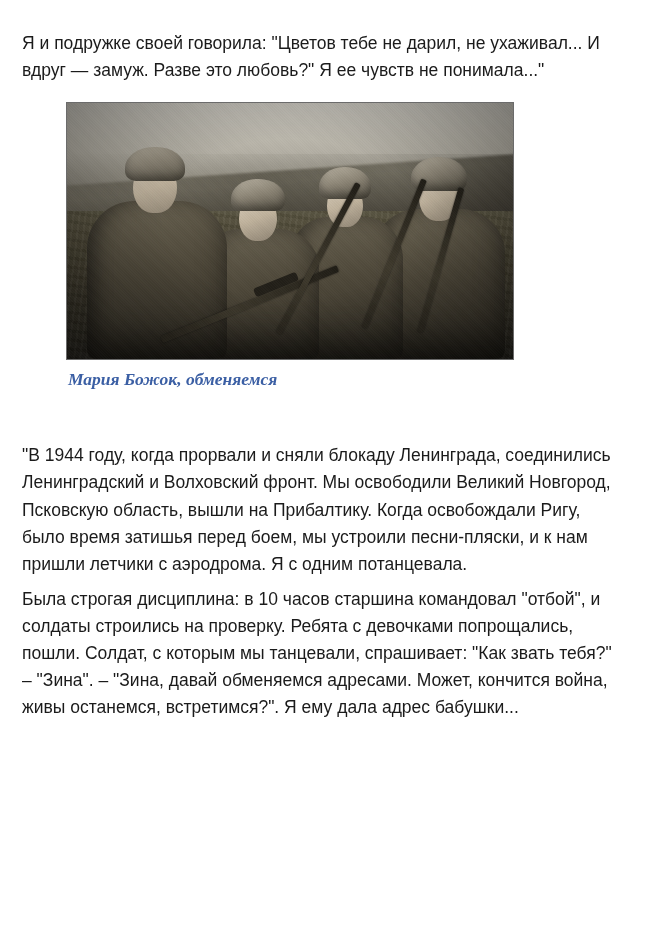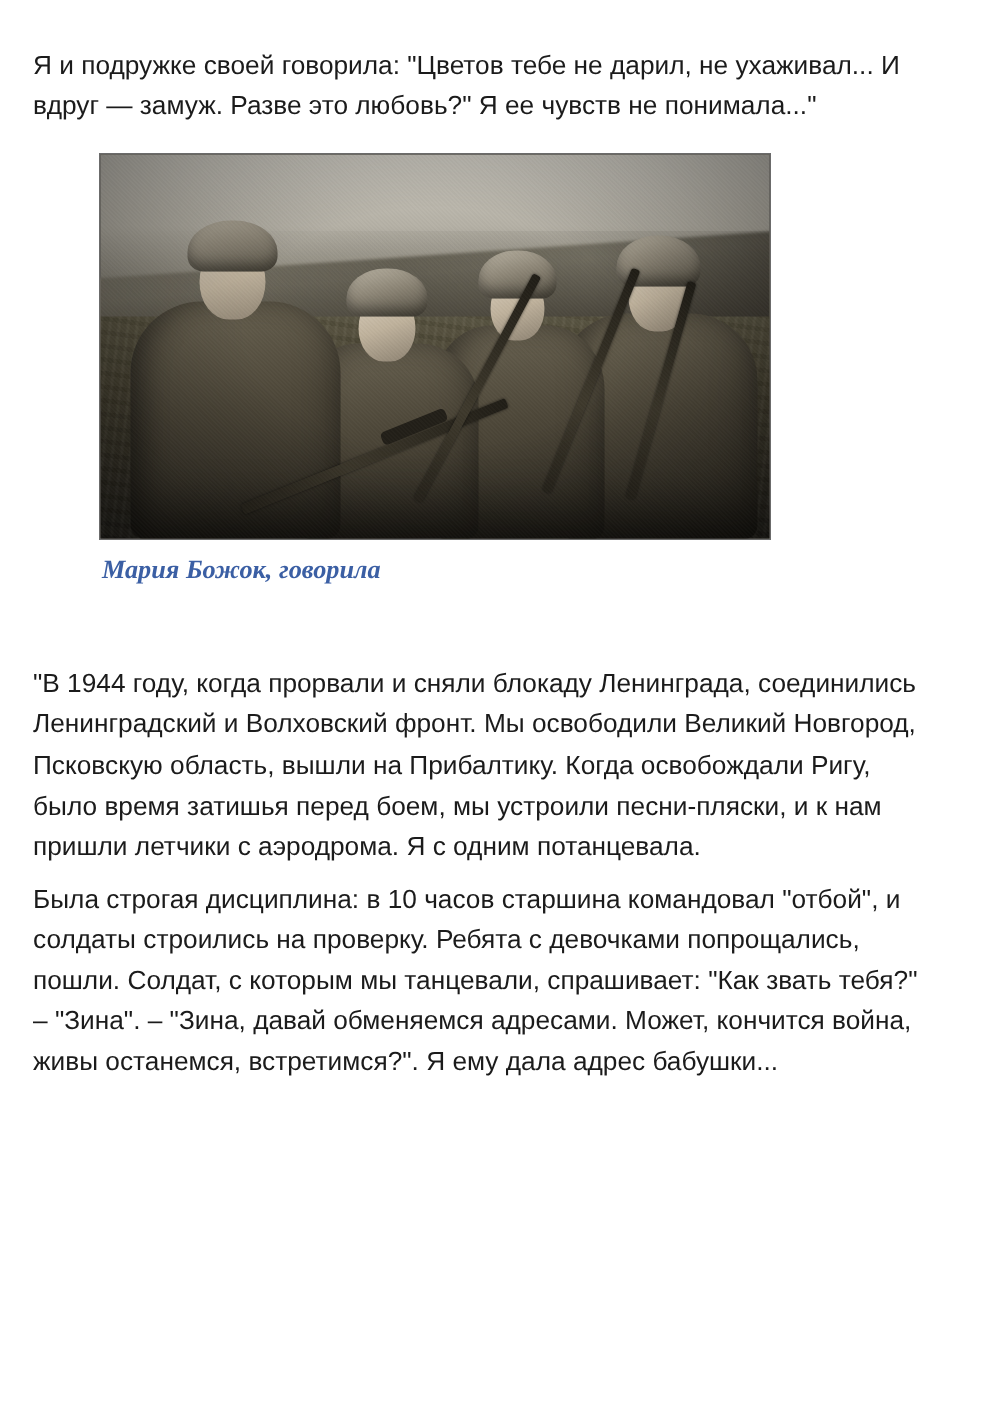--- a/index.html
+++ b/index.html
@@ -190,20 +190,20 @@
       <div class="rifle" style="left:96px;bottom:16px;width:190px;height:7px;transform:rotate(-22deg);transform-origin:left bottom;"></div>
       <div class="scope" style="left:186px;bottom:70px;width:46px;height:9px;transform:rotate(-22deg);"></div>
       <div class="rifle" style="left:214px;bottom:24px;width:170px;height:6px;transform:rotate(-62deg);transform-origin:left bottom;"></div>
       <div class="rifle" style="left:300px;bottom:30px;width:160px;height:6px;transform:rotate(-68deg);transform-origin:left bottom;"></div>
       <div class="rifle" style="left:356px;bottom:26px;width:150px;height:6px;transform:rotate(-74deg);transform-origin:left bottom;"></div>
 
       <div class="vignette"></div>
       <div class="grain"></div>
     </div>
 
-    <div class="caption">Мария Божок, говорила</div>
+    <div class="caption">Мария Божок, обменяемся</div>
   </div>
 
   <p class="body-text para-1">"В 1944 году, когда прорвали и сняли блокаду Ленинграда, соединились Ленинградский и Волховский фронт. Мы освободили Великий Новгород, Псковскую область, вышли на Прибалтику. Когда освобождали Ригу, было время затишья перед боем, мы устроили песни-пляски, и к нам пришли летчики с аэродрома. Я с одним потанцевала.</p>
 
   <p class="body-text para-2">Была строгая дисциплина: в 10 часов старшина командовал "отбой", и солдаты строились на проверку. Ребята с девочками попрощались, пошли. Солдат, с которым мы танцевали, спрашивает: "Как звать тебя?" – "Зина". – "Зина, давай обменяемся адресами. Может, кончится война, живы останемся, встретимся?". Я ему дала адрес бабушки...</p>
 
 </div>
 
 </body></html>

